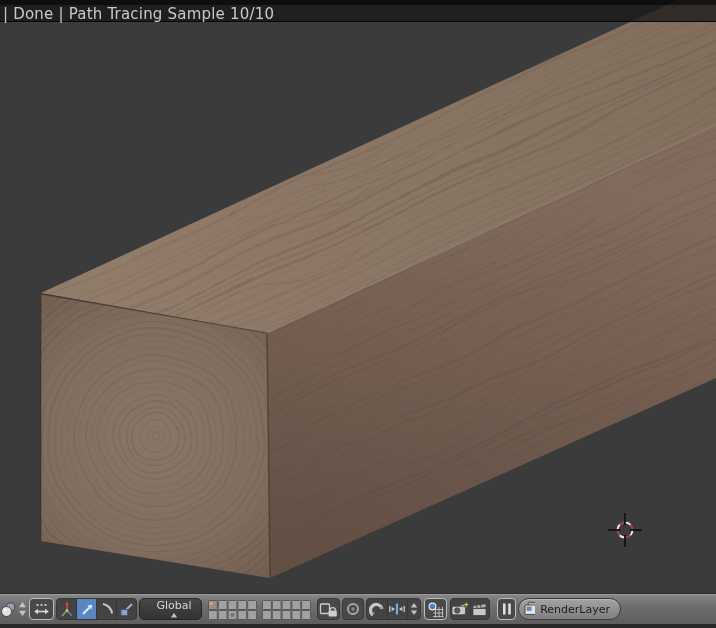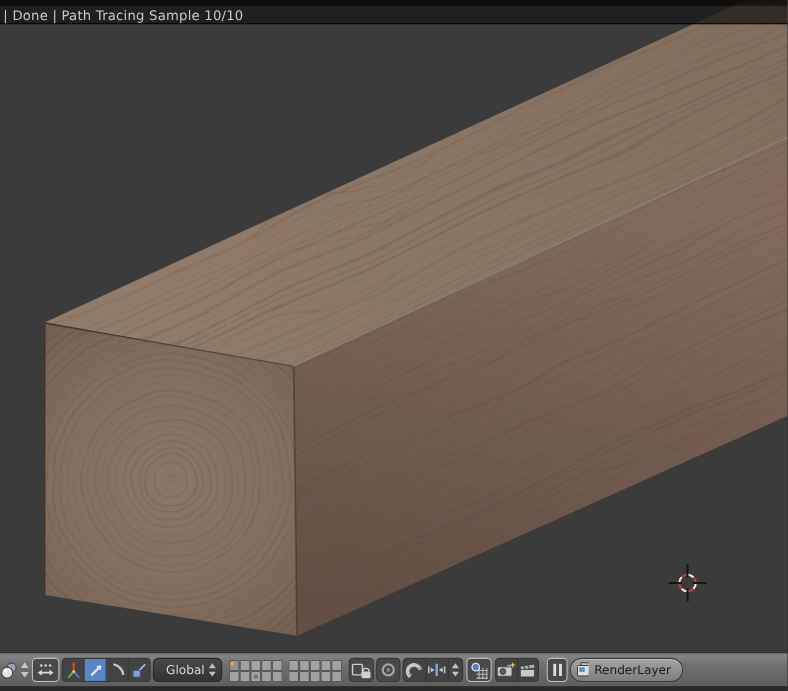--- a/index.html
+++ b/index.html
@@ -16,21 +16,21 @@
   #status-bar{
     position:absolute;left:0;top:0;width:716px;height:22px;z-index:5;
     background:linear-gradient(to bottom,
       rgba(8,8,8,0.88) 0px, rgba(8,8,8,0.88) 5px,
       rgba(22,22,22,0.74) 5px, rgba(22,22,22,0.74) 100%);
     border-bottom:1px solid rgba(0,0,0,0.45);
     box-sizing:border-box;
     display:flex;align-items:center;
     padding:6px 0 0 3px;
   }
-  #status-text{font-size:12px;color:#c9c9c9;letter-spacing:0.2px;white-space:pre;}
+  #status-text{font-size:15px;color:#c9c9c9;letter-spacing:0.2px;white-space:pre;}
   
   #toolbar{
     position:absolute;left:0;top:594px;width:716px;height:30px;z-index:6;
     background:linear-gradient(to bottom,#868686,#6f6f6f 35%,#5e5e5e);
     border-top:1px solid #9b9b9b;
     box-shadow:0 -1px 0 #2e2e2e;
     box-sizing:border-box;
   }
   #bottom-strip{
     position:absolute;left:0;top:624px;width:716px;height:4px;z-index:6;
@@ -312,21 +312,21 @@
         </svg>
       </div>
       <div class="tb-cell">
         <svg class="ic" width="18" height="18">
           <line x1="6.5" y1="11.5" x2="14" y2="4" stroke="#9fb6d8" stroke-width="1.8"></line>
           <rect x="3" y="9.5" width="6.5" height="6" fill="#8ba4c8" stroke="#43587c" stroke-width="1"></rect>
         </svg>
       </div>
     </div>
 
-    <div class="tb dd-dark" style="left:139px;width:63px;">
+    <div class="tb dd-dark" style="left:139px;width:63px;flex-direction:column;">
       <span>Global</span>
       <svg class="ic" width="8" height="14">
         <polygon points="4,1 7.2,5.4 0.8,5.4" fill="#c0c0c0"></polygon>
         <polygon points="4,13 7.2,8.6 0.8,8.6" fill="#c0c0c0"></polygon>
       </svg>
     </div>
 
     <div class="tb layer-grid" style="left:208px;" id="layers-a">
         <svg width="49" height="20" class="ic">
           <rect x="0.5" y="0.5" width="8.8" height="9" rx="1" fill="#909090" stroke="#595959" stroke-width="1"></rect>

